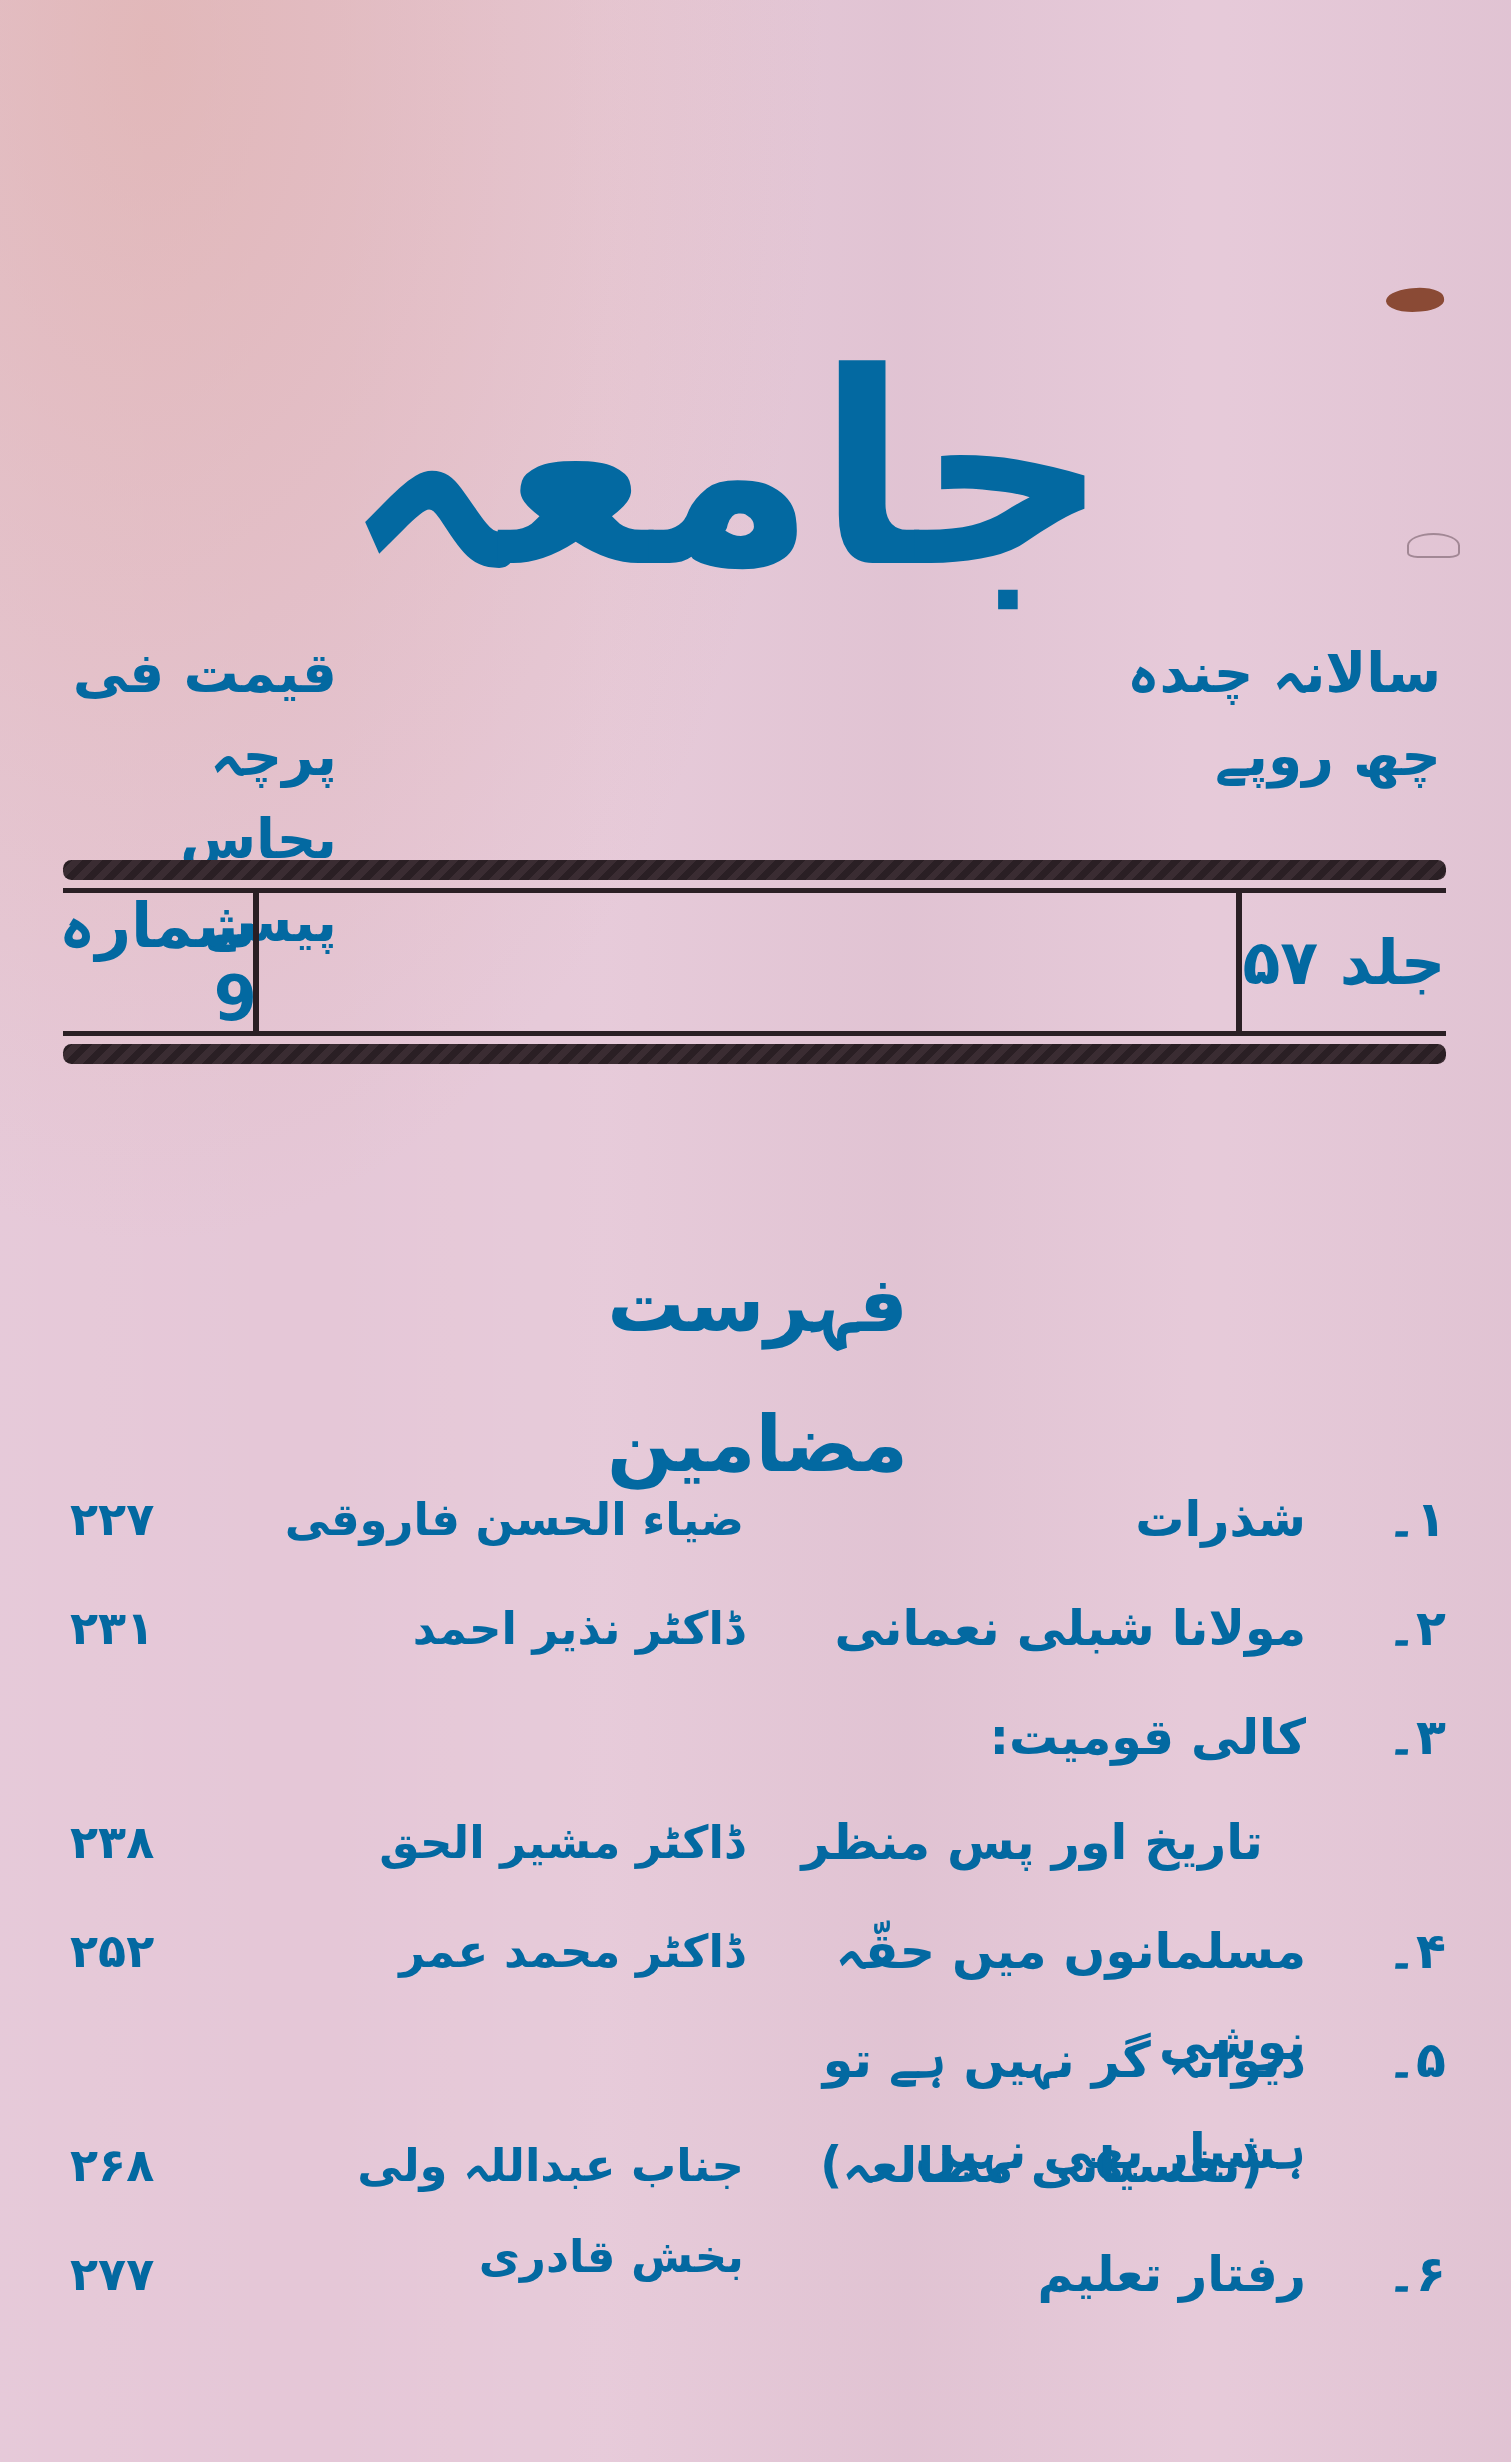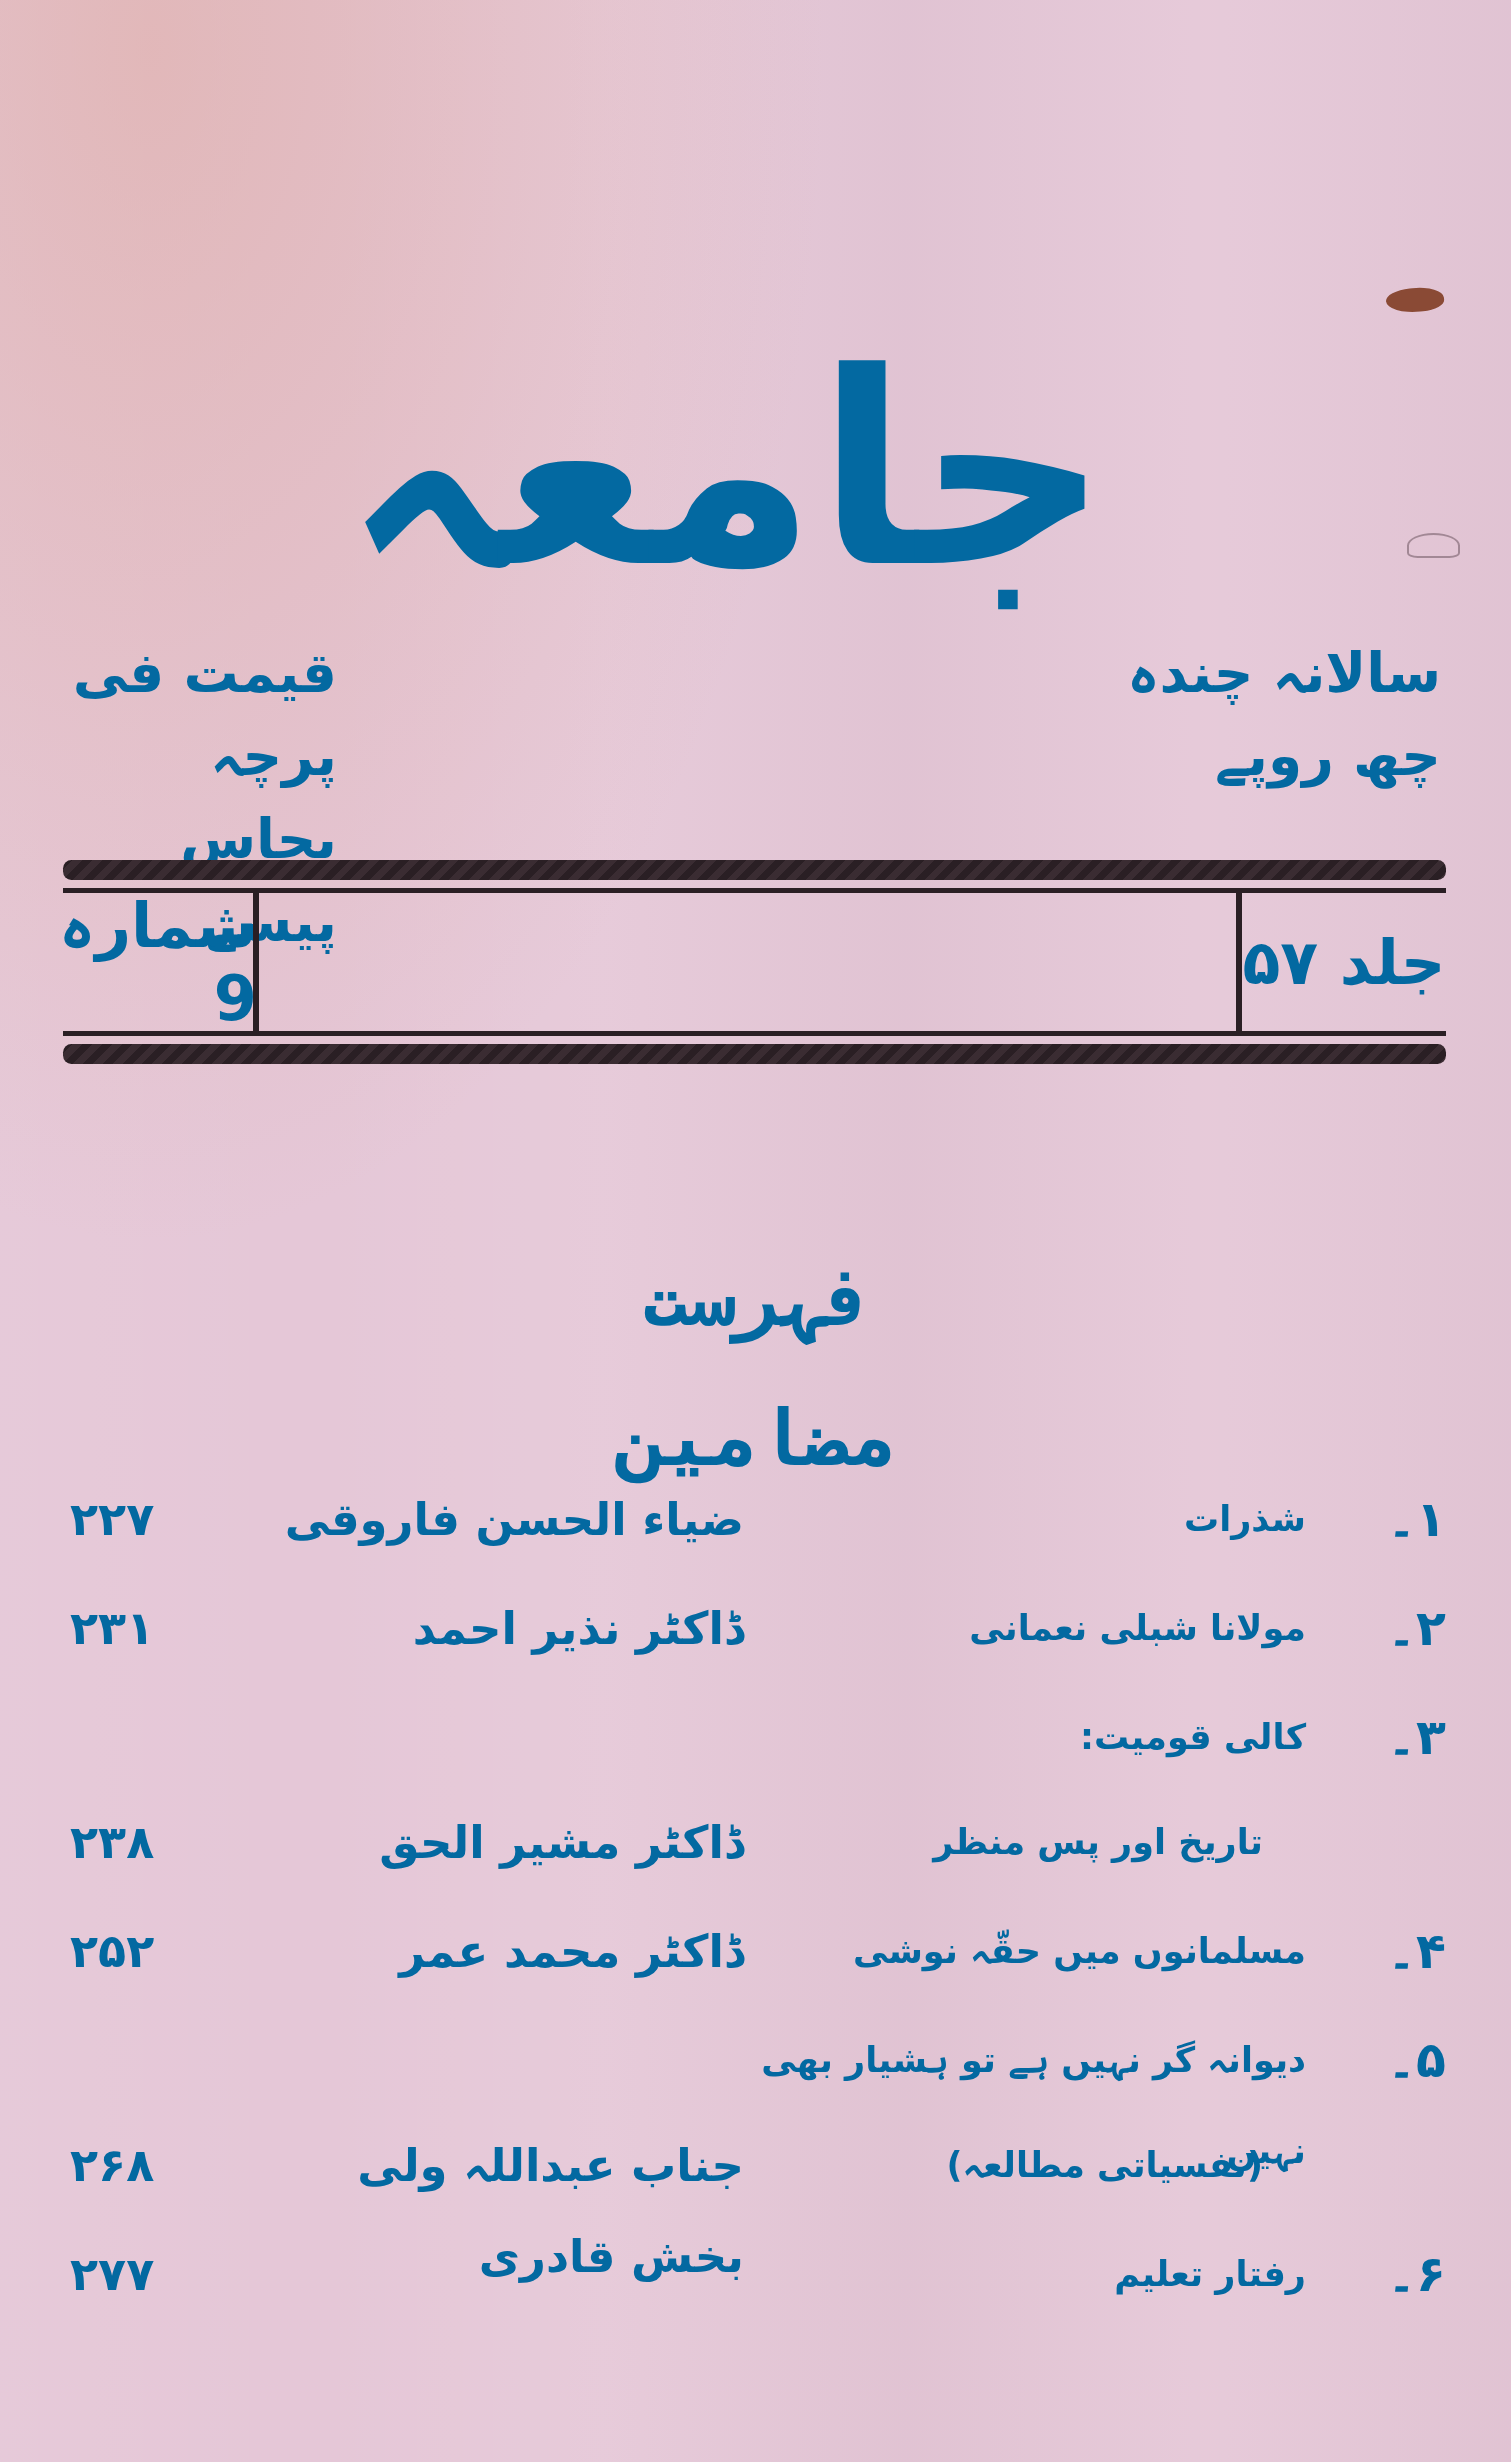--- a/index.html
+++ b/index.html
@@ -43,28 +43,28 @@
     .rule.bottom { bottom: 28px; }
     .divider { position: absolute; top: 33px; bottom: 33px; width: 5.6px; background: #2a1f24; }
     .divider.right { right: 204px; }
     .divider.left { left: 190px; }
     .band-cell { position: absolute; top: 33px; bottom: 33px; display: flex; align-items: center; justify-content: center; font-size: 62px; }
     .band-cell.volume { right: 0; width: 204px; }
     .band-cell.month { left: 195px; right: 209px; font-size: 67px; }
     .band-cell.issue { left: 0; width: 190px; }
 
     
-    .contents-heading { position: absolute; left: 491px; top: 1235px; width: 533px; text-align: center; font-size: 77px; line-height: 140px; font-family: Liberation Mono, monospace; }
+    .contents-heading { position: absolute; left: 491px; top: 1235px; width: 533px; text-align: center; font-size: 77px; line-height: 140px; }
 
     
     .toc { position: absolute; left: 70px; top: 1474px; width: 1376px; }
     .toc-row { position: relative; height: 109px; }
     .toc-row.sub { height: 105px; }
     .toc-num { position: absolute; right: 0; top: 0; width: 77px; text-align: right; font-size: 49px; line-height: 91px; }
-    .toc-title { position: absolute; right: 140px; top: 0; width: 548px; text-align: right; font-size: 35px; line-height: 91px; }
+    .toc-title { position: absolute; right: 140px; top: 0; width: 548px; text-align: right; font-size: 49px; line-height: 91px; }
     .toc-author { position: absolute; right: 702px; top: 0; width: 491px; text-align: right; font-size: 45px; line-height: 91px; }
     .toc-page { position: absolute; left: 0; top: 0; width: 154px; text-align: left; font-size: 46px; line-height: 91px; direction: ltr; }
     .toc-title.indent { right: 183px; }
   </style>
 </head>
 <body>
 
 <div class="page">
 
   <div class="stain"></div>

